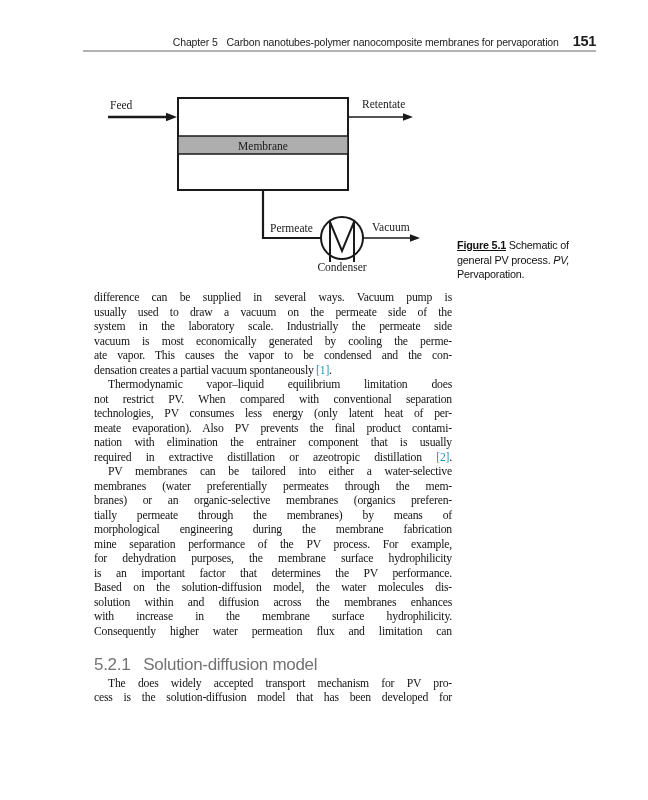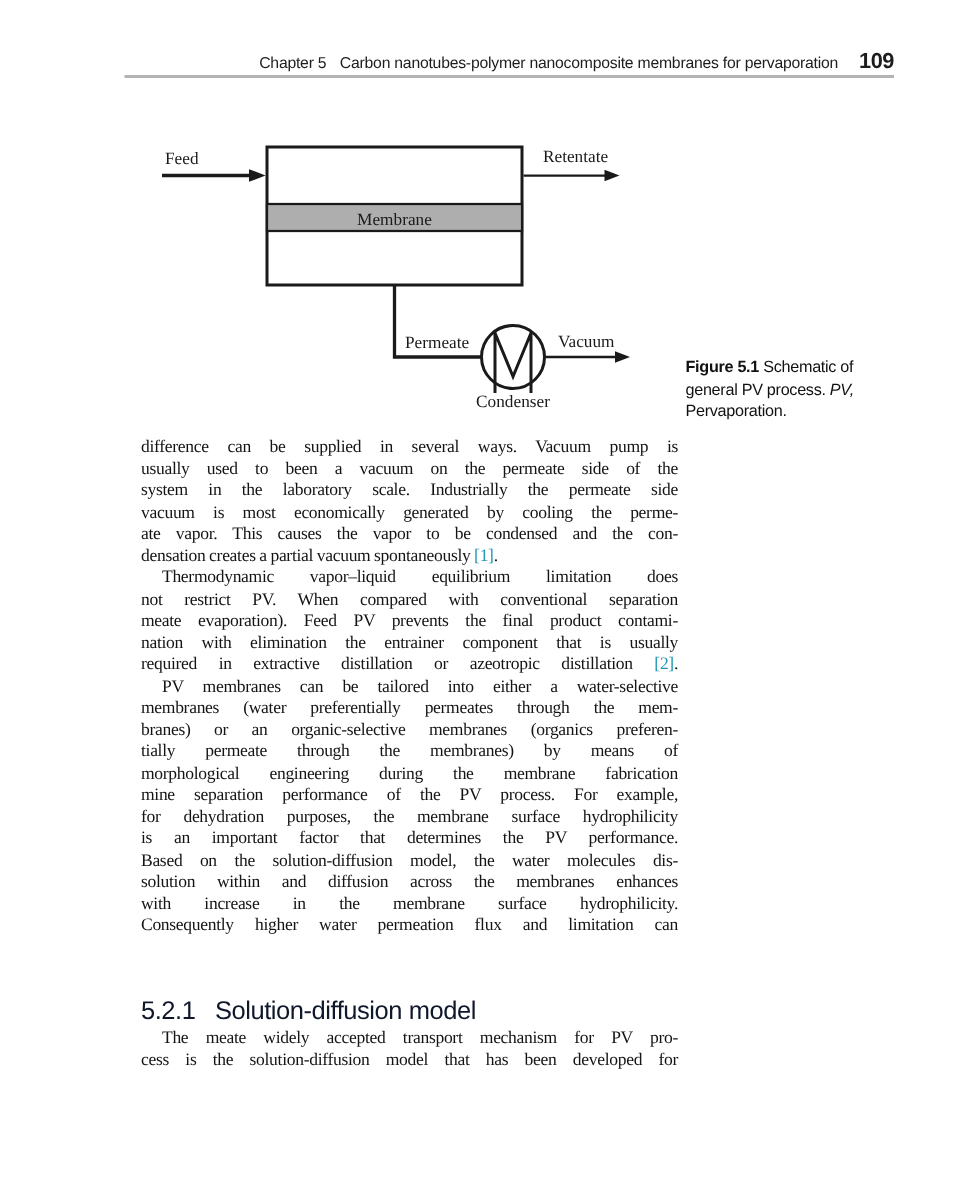--- a/index.html
+++ b/index.html
@@ -22,46 +22,46 @@
   
   .fig { left:80px; top:85px; }
   .fig text { font-family:"Liberation Serif", serif; font-size:11.5px; fill:#1a1a1a; }
 
   
   .caption {
     left:457px; top:238px; width:132px;
     font-family:"Liberation Sans", sans-serif; font-size:10.8px; line-height:14.5px;
     color:#111; letter-spacing:-0.2px;
   }
-  .caption .b { font-weight:bold; }
+  .caption .b { font-weight:bold;text-decoration:underline; }
   .caption .i { font-style:italic;margin-top:44px; }
 
   
   .bodycol {
     left:94px; top:291px; width:358px;
     font-size:11.7px; line-height:14.5px; color:#141414;
     letter-spacing:-0.2px; word-spacing:-0.3px;
   }
   .line { min-height:14.5px; }
   .line.just { text-align:justify; text-align-last:justify; }
   .line.indent { text-indent:14px; }
   .cite { color:var(--cite, #2196b5); }
 
   .section-heading {
-    margin-top:42px; margin-bottom:4px;
-    font-family:"Liberation Sans", sans-serif; font-size:17px; color:#0f172a;
+    margin-top:19px; margin-bottom:4px;
+    font-family:"Liberation Sans", sans-serif; font-size:17px; color:#737373;
     letter-spacing:-0.3px; word-spacing:0;
   }
   .section-heading .num { margin-right:13px; }
 </style>
 </head>
 <body style="--cite: #2196b5;">
 
 <div class="abs header">
-  <span class="chapter">Chapter 5</span><span>Carbon nanotubes-polymer nanocomposite membranes for pervaporation</span><span class="pageno">109</span>
+  <span class="chapter">Chapter 5</span><span>Carbon nanotubes-polymer nanocomposite membranes for pervaporation</span><span class="pageno">151</span>
 </div>
 <div class="abs header-rule"></div>
 
 <svg class="abs fig" width="370" height="200" viewBox="0 0 370 200">
 
   <rect x="98" y="13" width="170" height="92" fill="#ffffff" stroke="#1a1a1a" stroke-width="2"></rect>
   <rect x="98" y="51" width="170" height="18" fill="#aeaeae" stroke="#1a1a1a" stroke-width="1.5"></rect>
   <text x="183" y="65" text-anchor="middle">Membrane</text>
 
   <line x1="28" y1="32" x2="88" y2="32" stroke="#1a1a1a" stroke-width="2.4"></line>
@@ -87,30 +87,31 @@
 <div class="abs caption" id="caption">
     <div><span class="b">Figure 5.1</span><span> Schematic of</span></div>
     <div><span>general PV process. </span><span class="i">PV,</span></div>
     <div><span>Pervaporation.</span></div>
   </div>
 
 <div class="abs bodycol">
   <div id="paras-top">
       <div>
         <div class="line just">difference can be supplied in several ways. Vacuum pump is</div>
-        <div class="line just">usually used to been a vacuum on the permeate side of the</div>
+        <div class="line just">usually used to draw a vacuum on the permeate side of the</div>
         <div class="line just">system in the laboratory scale. Industrially the permeate side</div>
         <div class="line just">vacuum is most economically generated by cooling the perme-</div>
         <div class="line just">ate vapor. This causes the vapor to be condensed and the con-</div>
         <div class="line">densation creates a partial vacuum spontaneously <span class="cite">[1]</span>.</div>
       </div>
       <div>
         <div class="line indent just">Thermodynamic vapor–liquid equilibrium limitation does</div>
         <div class="line just">not restrict PV. When compared with conventional separation</div>
-        <div class="line just">meate evaporation). Feed PV prevents the final product contami-</div>
+        <div class="line just">technologies, PV consumes less energy (only latent heat of per-</div>
+        <div class="line just">meate evaporation). Also PV prevents the final product contami-</div>
         <div class="line just">nation with elimination the entrainer component that is usually</div>
         <div class="line just">required in extractive distillation or azeotropic distillation <span class="cite">[2]</span>.</div>
       </div>
       <div>
         <div class="line indent just">PV membranes can be tailored into either a water-selective</div>
         <div class="line just">membranes (water preferentially permeates through the mem-</div>
         <div class="line just">branes) or an organic-selective membranes (organics preferen-</div>
         <div class="line just">tially permeate through the membranes) by means of</div>
         <div class="line just">morphological engineering during the membrane fabrication</div>
         <div class="line just">mine separation performance of the PV process. For example,</div>
@@ -120,17 +121,17 @@
         <div class="line just">solution within and diffusion across the membranes enhances</div>
         <div class="line just">with increase in the membrane surface hydrophilicity.</div>
         <div class="line just">Consequently higher water permeation flux and limitation can</div>
       </div>
     </div>
   <div class="section-heading">
     <span class="num">5.2.1</span><span>Solution-diffusion model</span>
   </div>
   <div id="paras-bottom">
       <div>
-        <div class="line indent just">The meate widely accepted transport mechanism for PV pro-</div>
+        <div class="line indent just">The does widely accepted transport mechanism for PV pro-</div>
         <div class="line just">cess is the solution-diffusion model that has been developed for</div>
       </div>
     </div>
 </div>
 
 </body></html>

